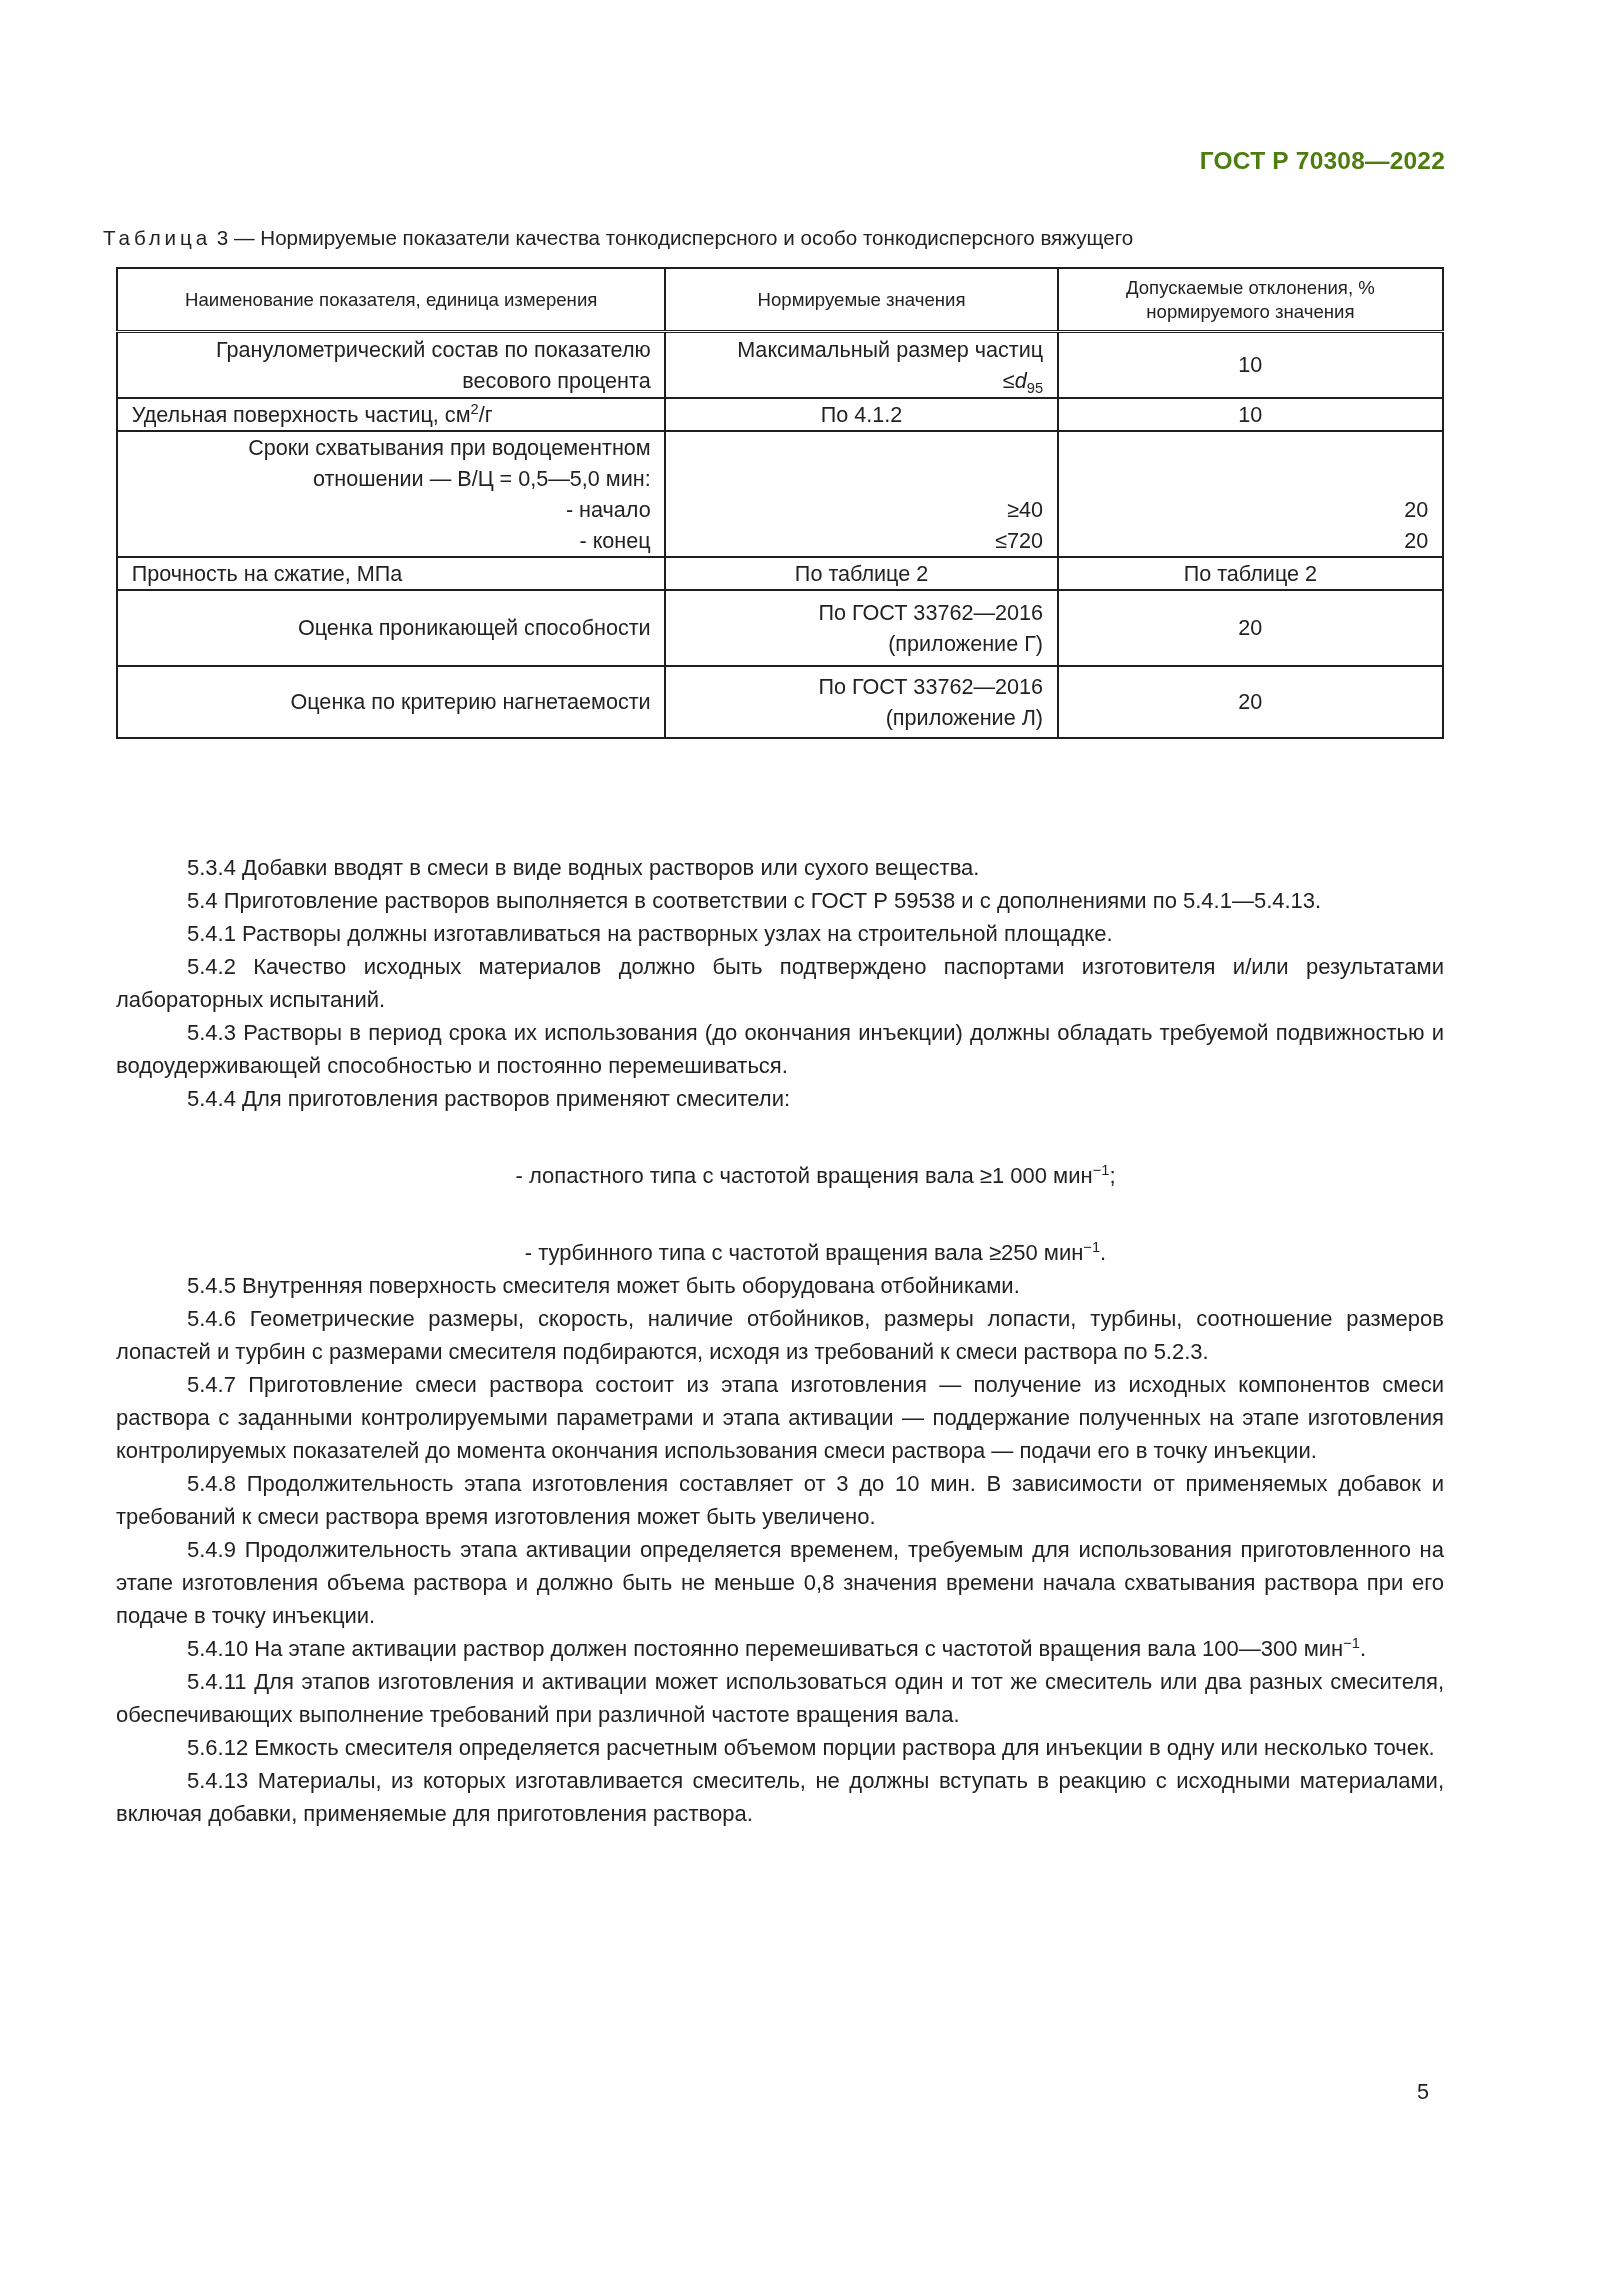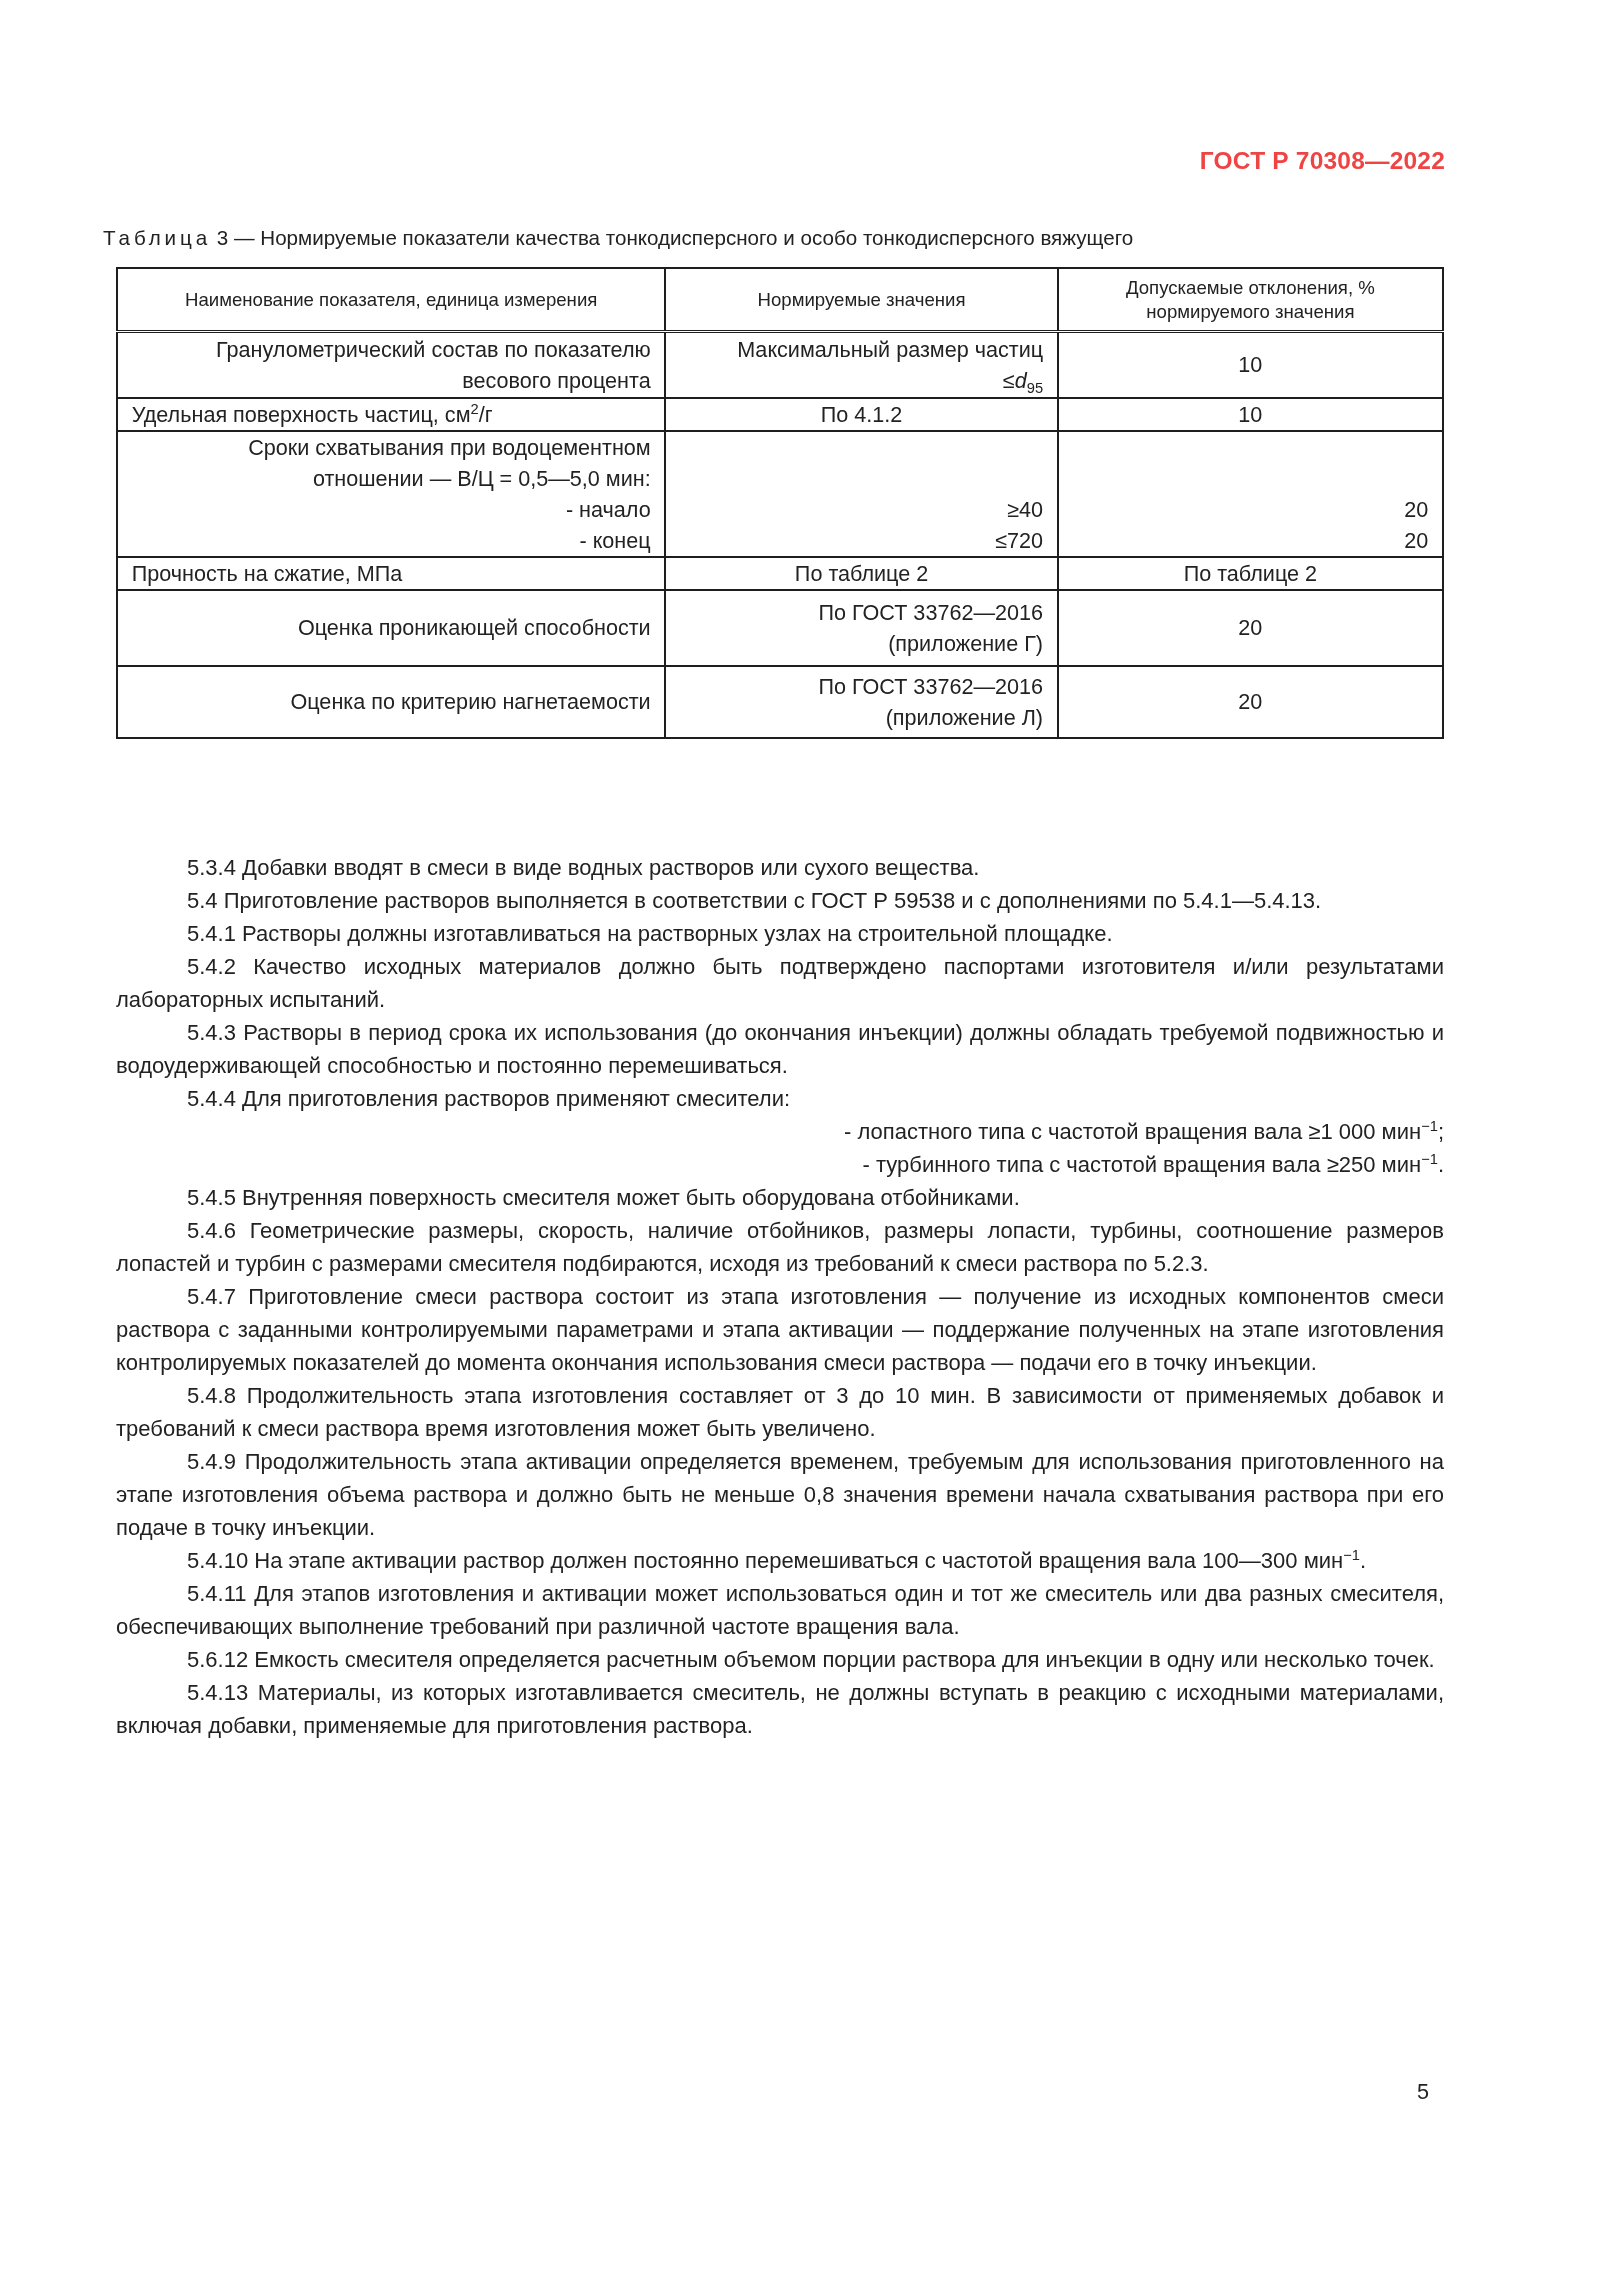--- a/index.html
+++ b/index.html
@@ -14,21 +14,21 @@
       overflow: hidden;
       font-family: "Liberation Sans", "DejaVu Sans", sans-serif;
       color: #222222;
     }
     .doc-code {
       position: absolute;
       top: 147px;
       right: 176px;
       font-size: 24.5px;
       font-weight: bold;
-      color: #ef4444;
+      color: #4d7c0f;
       letter-spacing: 0.2px;
       margin-left: 44px;
     }
     .table-caption {
       position: absolute;
       top: 226px;
       left: 103px;
       font-size: 20.6px;
       color: #222;
       white-space: nowrap;
@@ -90,21 +90,22 @@
       line-height: 33px;
       color: #222;
       text-align: justify;
     }
     .body-text p {
       margin: 0;
       text-indent: 71px;
     }
     .body-text p.list-item {
       text-indent: 71px;
-      text-align: right;
+      text-align: center;
+      margin-top: 44px;
     }
     .page-number {
       position: absolute;
       top: 2079px;
       left: 1417px;
       font-size: 21.6px;
       color: #222;
     }
   </style>
 </head>

